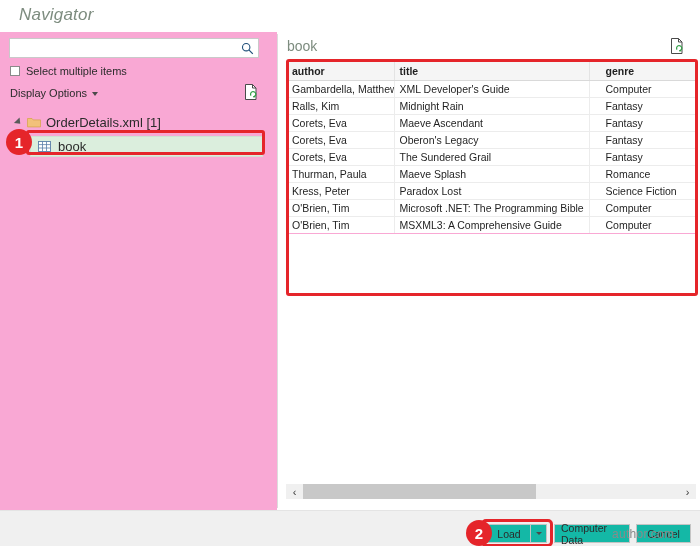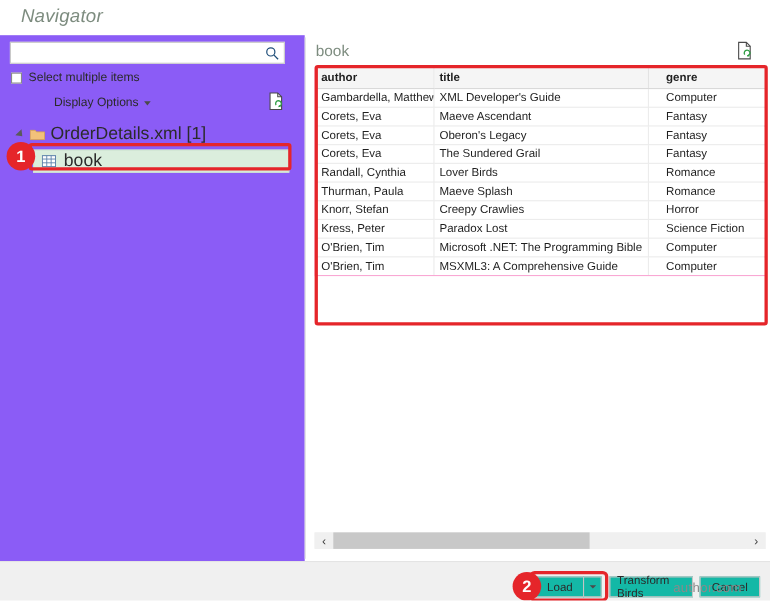--- a/index.html
+++ b/index.html
@@ -38,21 +38,21 @@
     font-style: italic;
   }
 
   
   .left-pane {
     position: absolute;
     left: 0;
     top: 32px;
     width: 277px;
     height: 478px;
-    background: #8b5cf6;
+    background: #f9a8d4;
   }
   .pane-divider {
     position: absolute;
     left: 277px;
     top: 34px;
     width: 1px;
     height: 474px;
     background: #dcdcdc;
   }
 
@@ -107,21 +107,20 @@
     color: #2b2b2b;
   }
 
   .disp-row {
     position: absolute;
     left: 10px;
     top: 55px;
     display: flex;
     align-items: center;
     gap: 5px;
-    margin-left: 39px;
   }
   .disp-label {
     font-size: 11px;
     color: #2b2b2b;
   }
   .disp-caret {
     width: 0; height: 0;
     border-left: 3.5px solid transparent;
     border-right: 3.5px solid transparent;
     border-top: 4px solid #4a4a4a;
@@ -160,21 +159,21 @@
     margin-right: 1px;
     margin-left: 2px;
   }
   .folder-icon {
     width: 14px;
     height: 11px;
     position: relative;
     flex: 0 0 auto;
   }
   .tree-label {
-    font-size: 16px;
+    font-size: 13px;
     color: #2b2b2b;
   }
   .tree-child {
     position: relative;
     margin-left: 20px;
     margin-top: 4px;
     height: 21px;
     width: 233px;
     display: flex;
     align-items: center;
@@ -507,48 +506,43 @@
             <th>genre</th>
           </tr>
         </thead>
         <tbody>
           <tr>
             <td>Gambardella, Matthew</td>
             <td>XML Developer's Guide</td>
             <td>Computer</td>
           </tr>
           <tr>
+            <td>Ralls, Kim</td>
+            <td>Midnight Rain</td>
+            <td>Fantasy</td>
+          </tr>
+          <tr>
             <td>Corets, Eva</td>
             <td>Maeve Ascendant</td>
             <td>Fantasy</td>
           </tr>
           <tr>
             <td>Corets, Eva</td>
             <td>Oberon's Legacy</td>
             <td>Fantasy</td>
           </tr>
           <tr>
             <td>Corets, Eva</td>
             <td>The Sundered Grail</td>
             <td>Fantasy</td>
           </tr>
           <tr>
-            <td>Randall, Cynthia</td>
-            <td>Lover Birds</td>
-            <td>Romance</td>
-          </tr>
-          <tr>
             <td>Thurman, Paula</td>
             <td>Maeve Splash</td>
             <td>Romance</td>
-          </tr>
-          <tr>
-            <td>Knorr, Stefan</td>
-            <td>Creepy Crawlies</td>
-            <td>Horror</td>
           </tr>
           <tr>
             <td>Kress, Peter</td>
             <td>Paradox Lost</td>
             <td>Science Fiction</td>
           </tr>
           <tr>
             <td>O'Brien, Tim</td>
             <td>Microsoft .NET: The Programming Bible</td>
             <td>Computer</td>
@@ -570,21 +564,21 @@
       <div class="hs-arrow">›</div>
     </div>
   </div>
 
   <div class="footer"></div>
 
   <div class="btn btn-load">Load</div>
   <div class="btn btn-load-caret">
     <span class="caret-dn"></span>
   </div>
-  <div class="btn btn-transform">Transform Birds</div>
+  <div class="btn btn-transform">Computer Data</div>
   <div class="btn btn-cancel">Cancel</div>
 
   <div class="anno-box anno-box-tree"></div>
   <div class="anno-box anno-box-table"></div>
   <div class="anno-box anno-box-load"></div>
 
   <div class="anno-badge badge-1">1</div>
   <div class="anno-badge badge-2">2</div>
 
   <div class="watermark">author.com</div>

